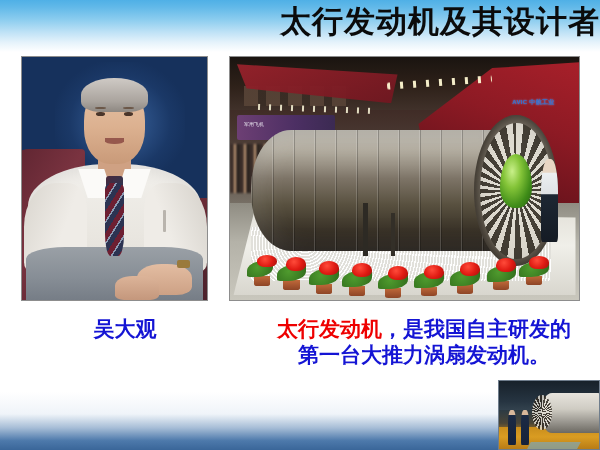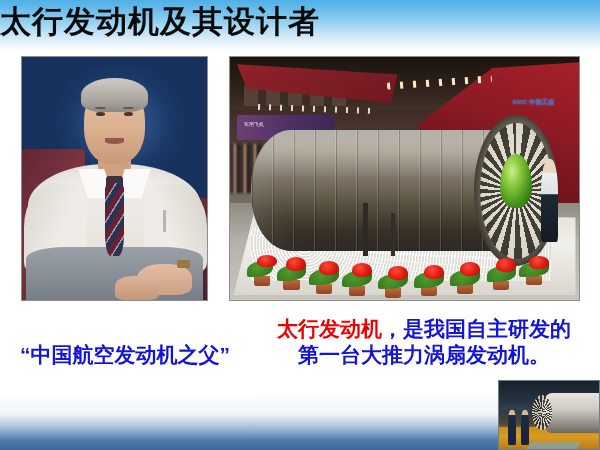--- a/index.html
+++ b/index.html
@@ -41,21 +41,21 @@
         rgba(150,177,207,0.85) 62%,
         #4d79ab 84%,
         #3a6699 100%);
   }
 
   
   .title {
     position: absolute;
     left: 0; top: 3px;
     width: 600px;
-    text-align: left;
+    text-align: right;
     font-size: 31px;
     line-height: 38px;
     font-weight: bold;
     color: #0b0b0b;
     letter-spacing: 1px;
     white-space: nowrap;
     font-family: "Liberation Sans", "DejaVu Sans", sans-serif;
   }
 
   
@@ -625,18 +625,18 @@
       <div class="sm-hangar"></div>
       <div class="sm-floor"></div>
       <div class="sm-stripe"></div>
       <div class="sm-engine"></div>
       <div class="sm-fan"></div>
       <div class="sm-p1"></div>
       <div class="sm-p2"></div>
     </div>
   </div>
 
-  <div class="caption cap-left-2">“中国航空发动机之父”</div>
+  <div class="caption cap-left-1">吴大观</div>
 
   <div class="caption cap-right-2">第一台大推力涡扇发动机。</div>
   <div class="caption cap-right-1"><span class="hl">太行发动机</span><span>，是我国自主研发的</span></div>
 
 </div>
 
 </body></html>

